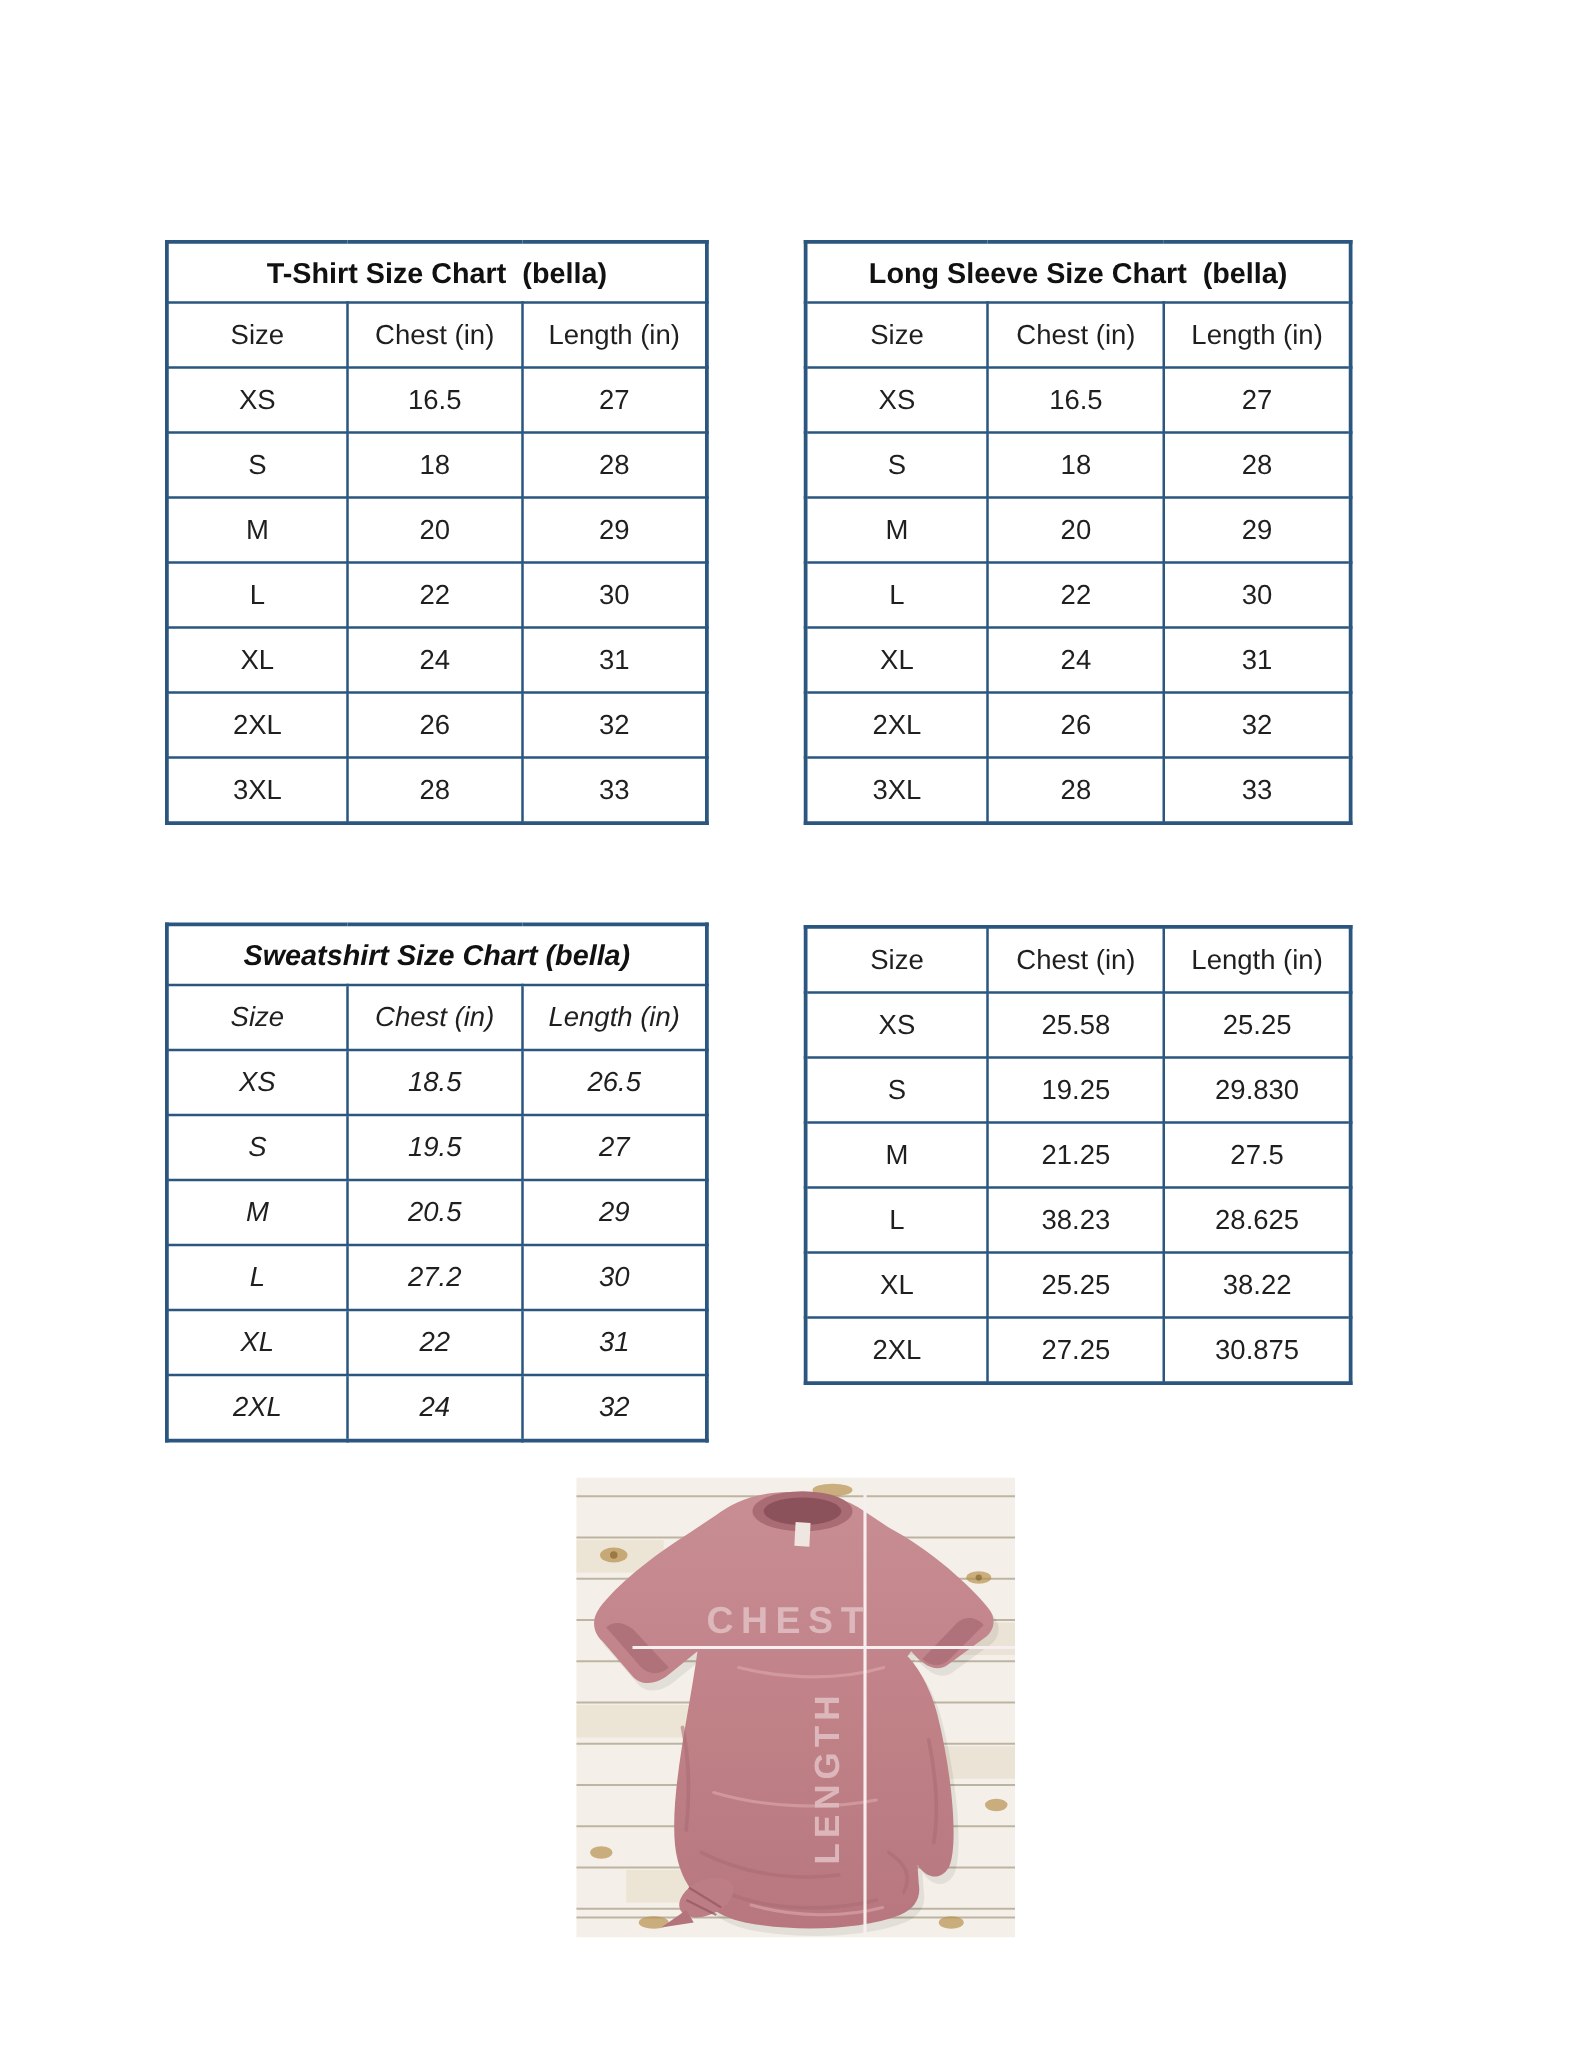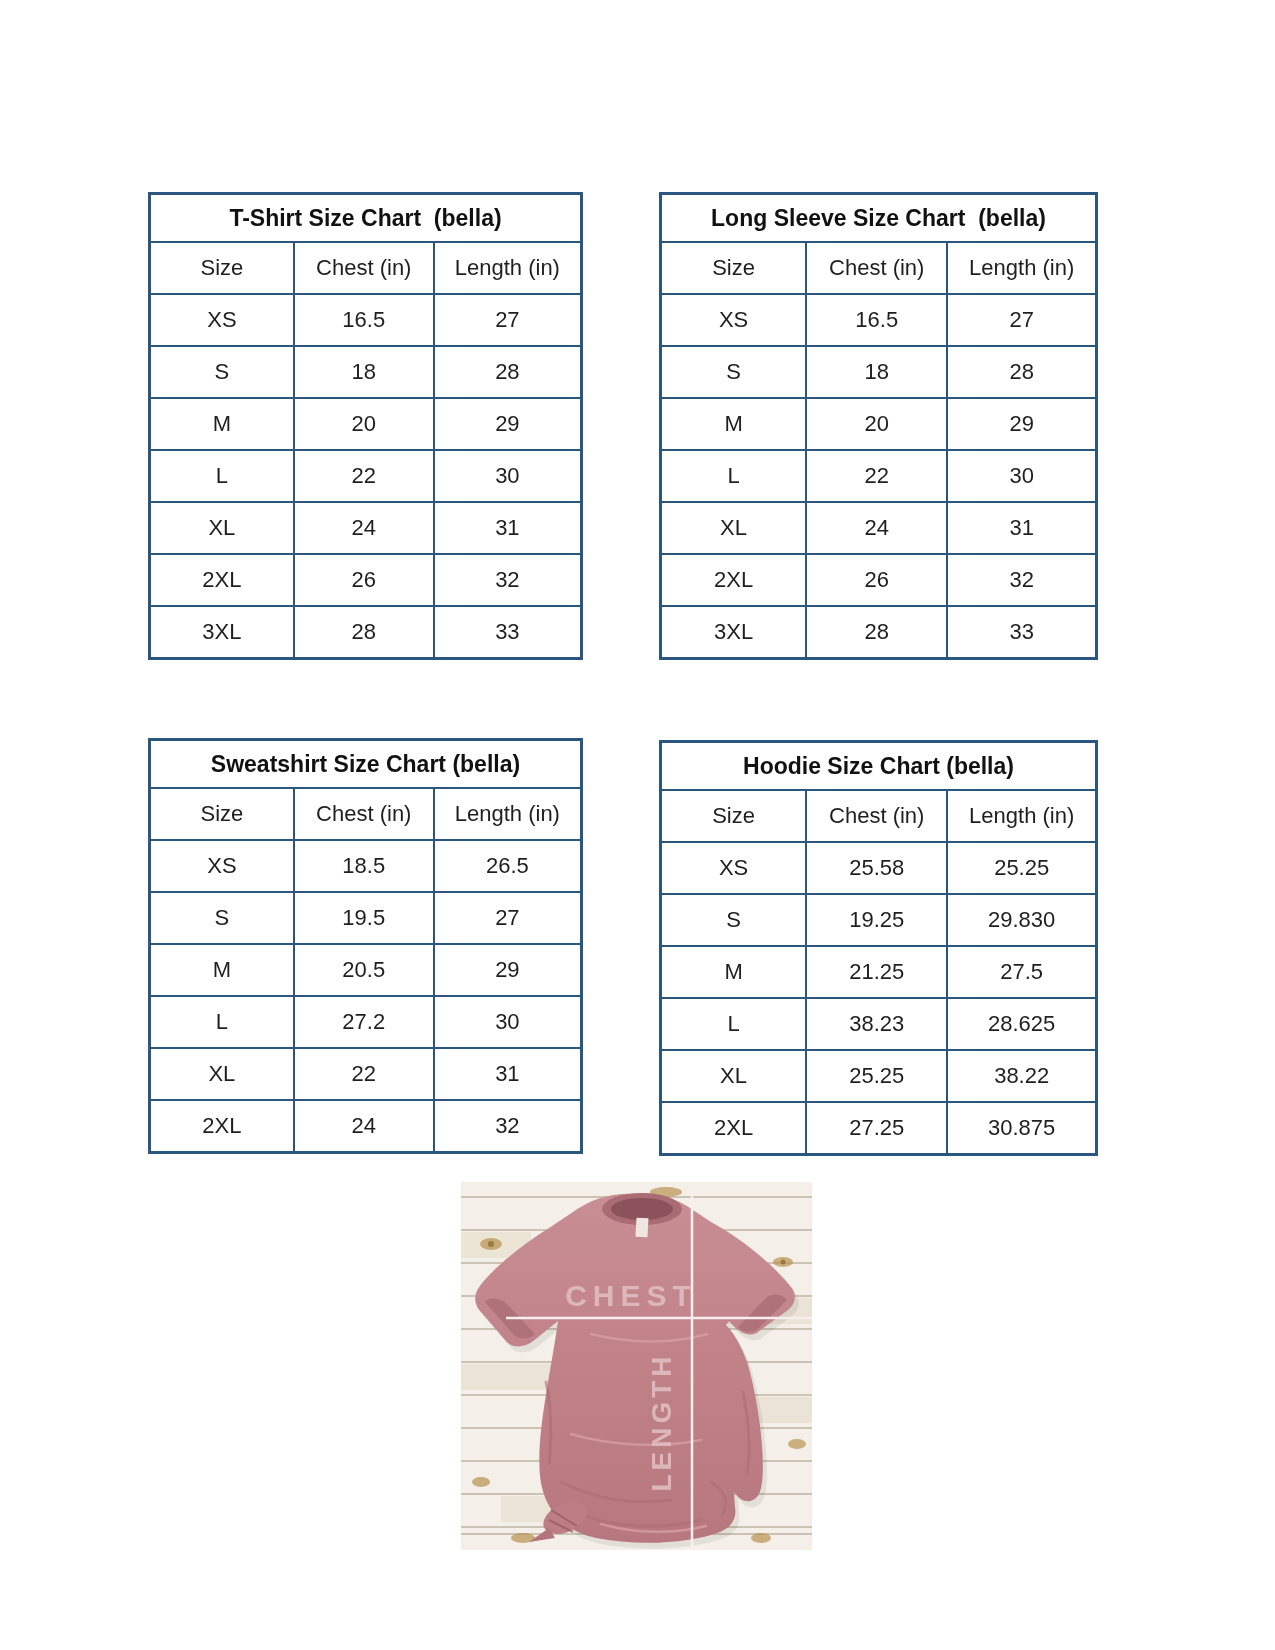--- a/index.html
+++ b/index.html
@@ -8,21 +8,20 @@
     width:1275px;height:1650px;
     font-family:"Liberation Sans", sans-serif;
     color:#1f1f1f;
   }
   .tbl{position:absolute;}
   .tbl table{
     width:100%;
     border-collapse:collapse;
     table-layout:fixed;
     border:3px solid #2a567f;
-    margin-left:16px;
   }
   .tbl th,.tbl td{
     border:2px solid #2a567f;
     text-align:center;
     vertical-align:middle;
     background:#ffffff;
   }
   .tbl .title{
     height:44px;
     font-size:23px;
@@ -34,21 +33,21 @@
   .tbl .head-row th{
     height:48px;
     font-size:22px;
   }
   .tbl tbody td{
     height:48px;
     font-size:22px;
   }
   #tbl-tshirt   {left:132px; top:192px; width:435px;}
   #tbl-longsleeve{left:643px; top:192px; width:439px;}
-  #tbl-sweatshirt{left:132px; top:738px; width:435px;}
+  #tbl-sweatshirt{left:132px; top:738px; width:435px;font-style:italic;}
   #tbl-hoodie   {left:643px; top:740px; width:439px;}
   #size-photo{
     position:absolute;
     left:437px; top:1182px;
     width:351px; height:368px;margin-left:24px;
   }
   #size-photo svg{display:block;}
 </style>
 </head>
 <body>
@@ -220,23 +219,20 @@
 </div>
 
 <div class="tbl" id="tbl-hoodie">
   <table>
     <colgroup>
         <col style="width:33.4%">
         <col style="width:32.4%">
         <col style="width:34.2%">
       </colgroup>
     <thead>
-      <tr>
-        <th colspan="3" class="title">Hoodie Size Chart (bella)</th>
-      </tr>
       <tr class="head-row">
         <th>Size</th>
         <th>Chest (in)</th>
         <th>Length (in)</th>
       </tr>
     </thead>
     <tbody>
         <tr>
           <td>XS</td>
           <td>25.58</td>

